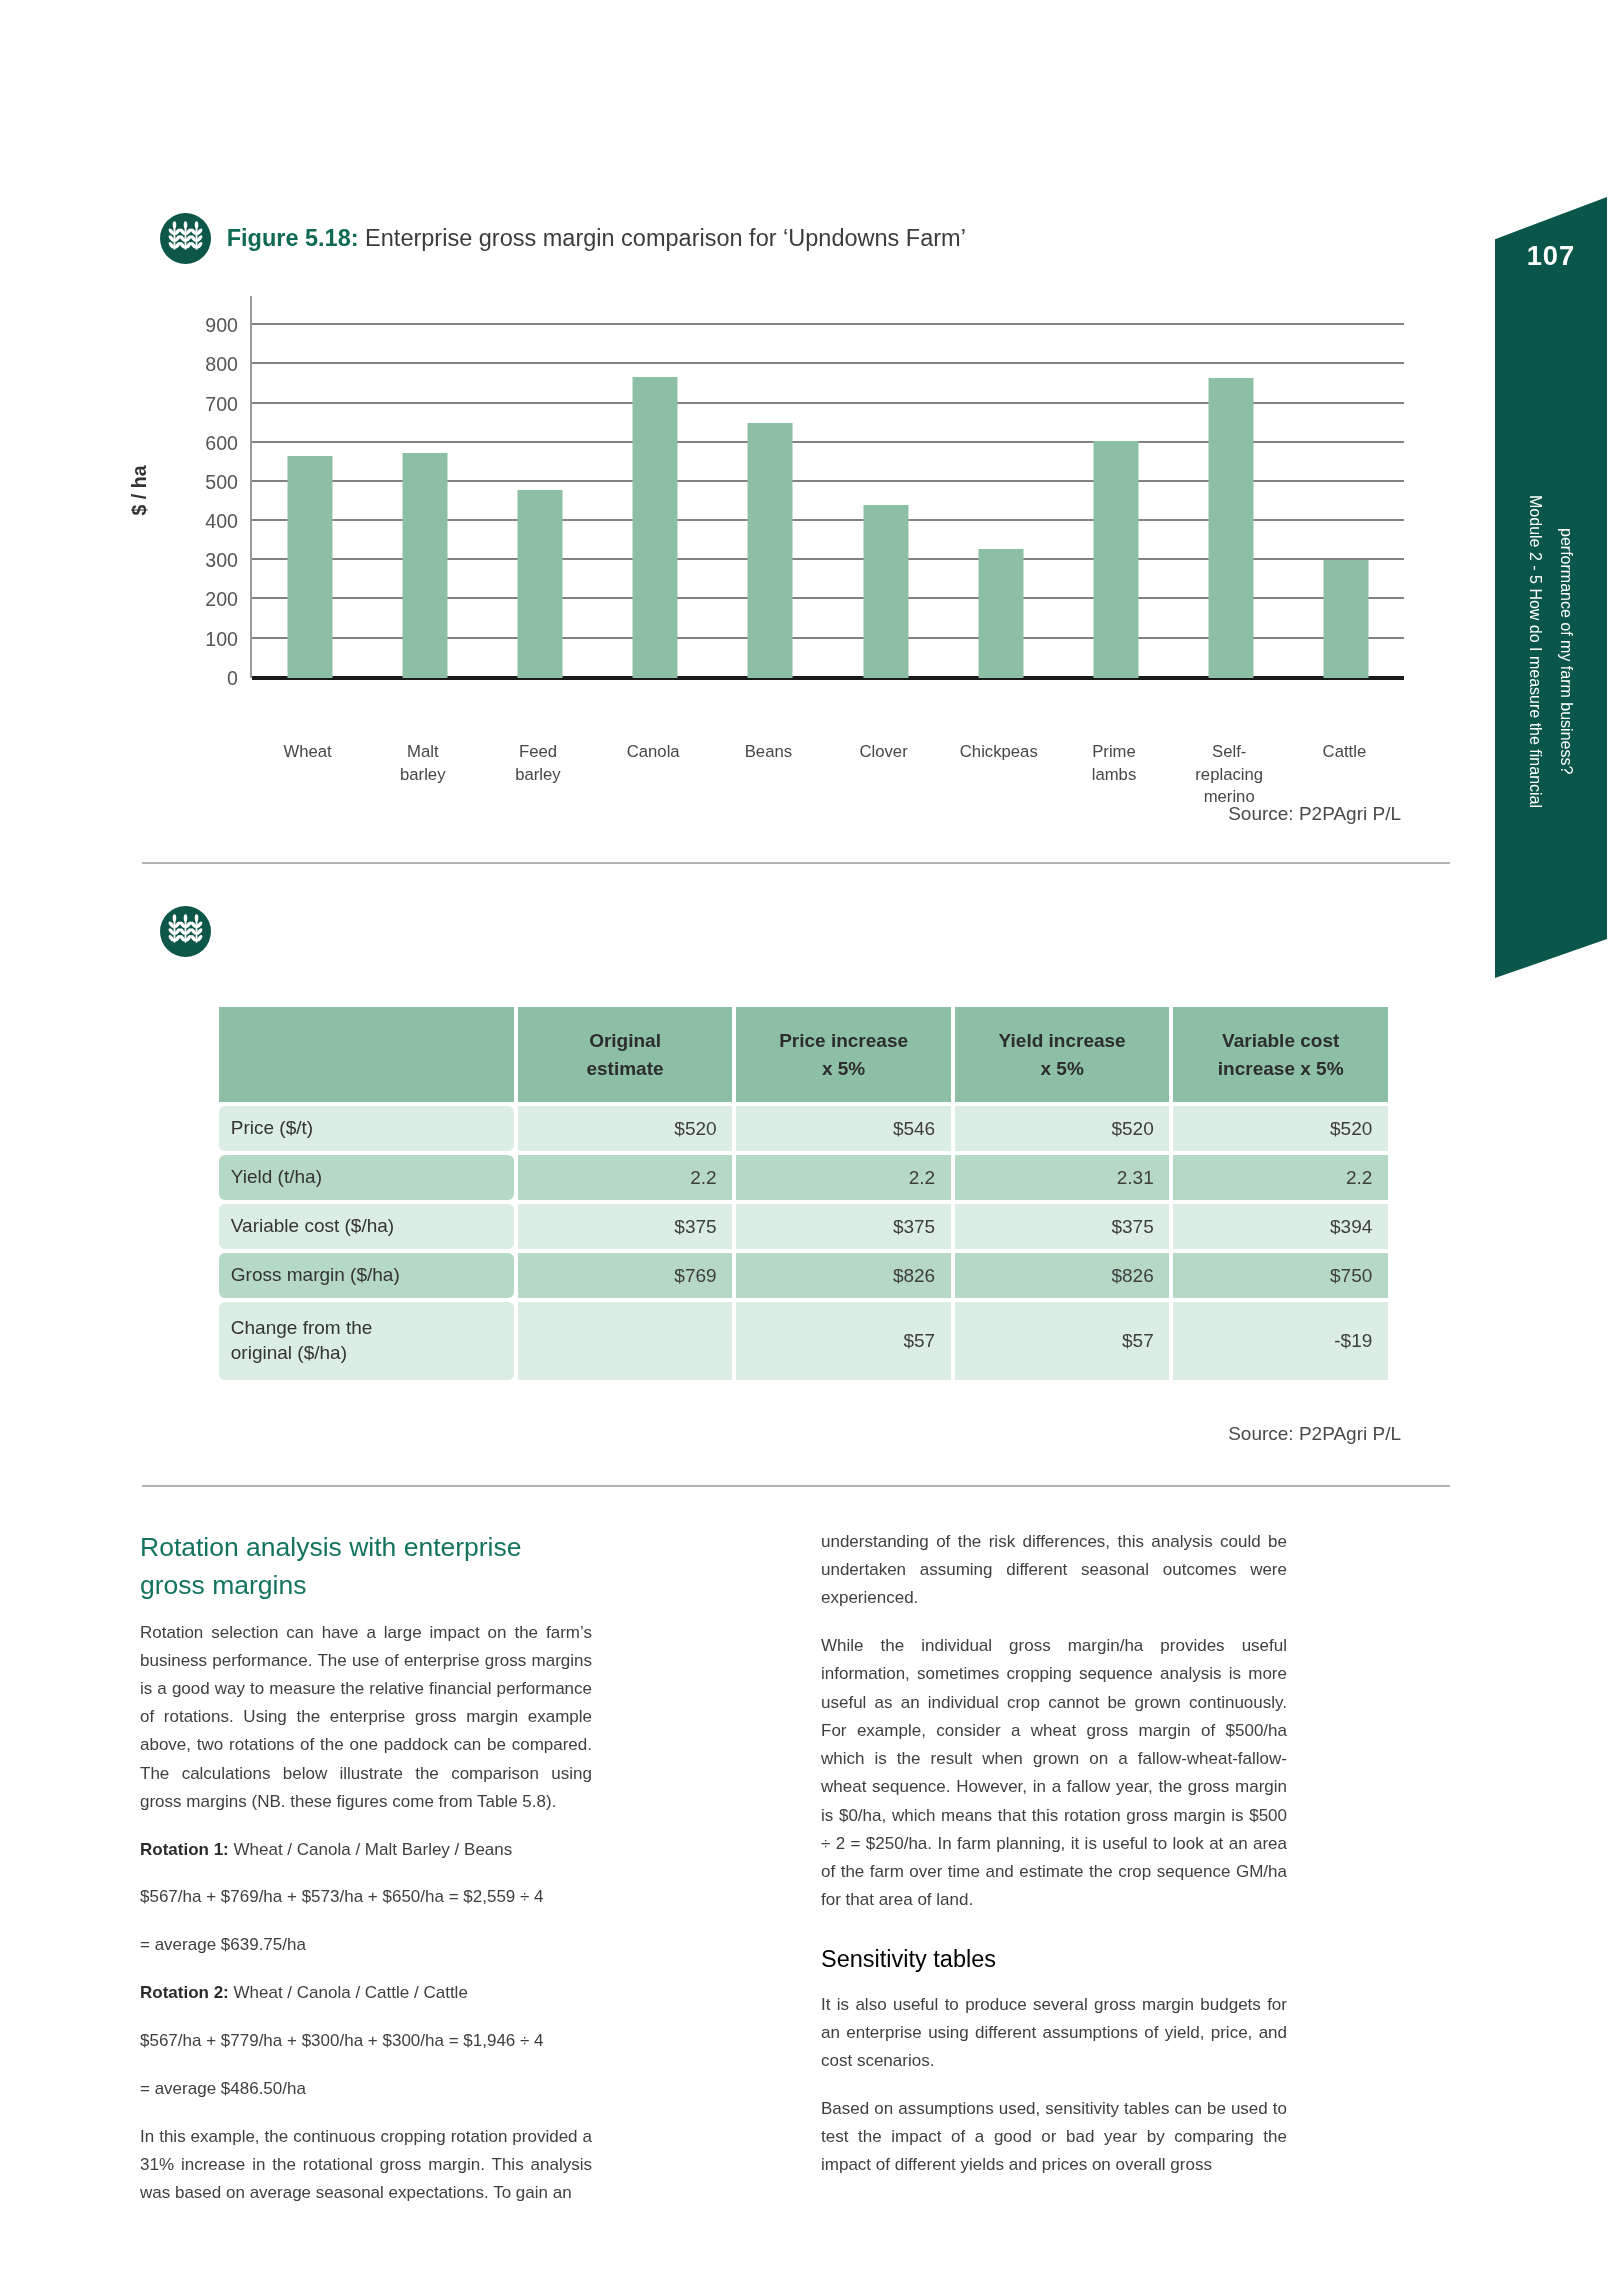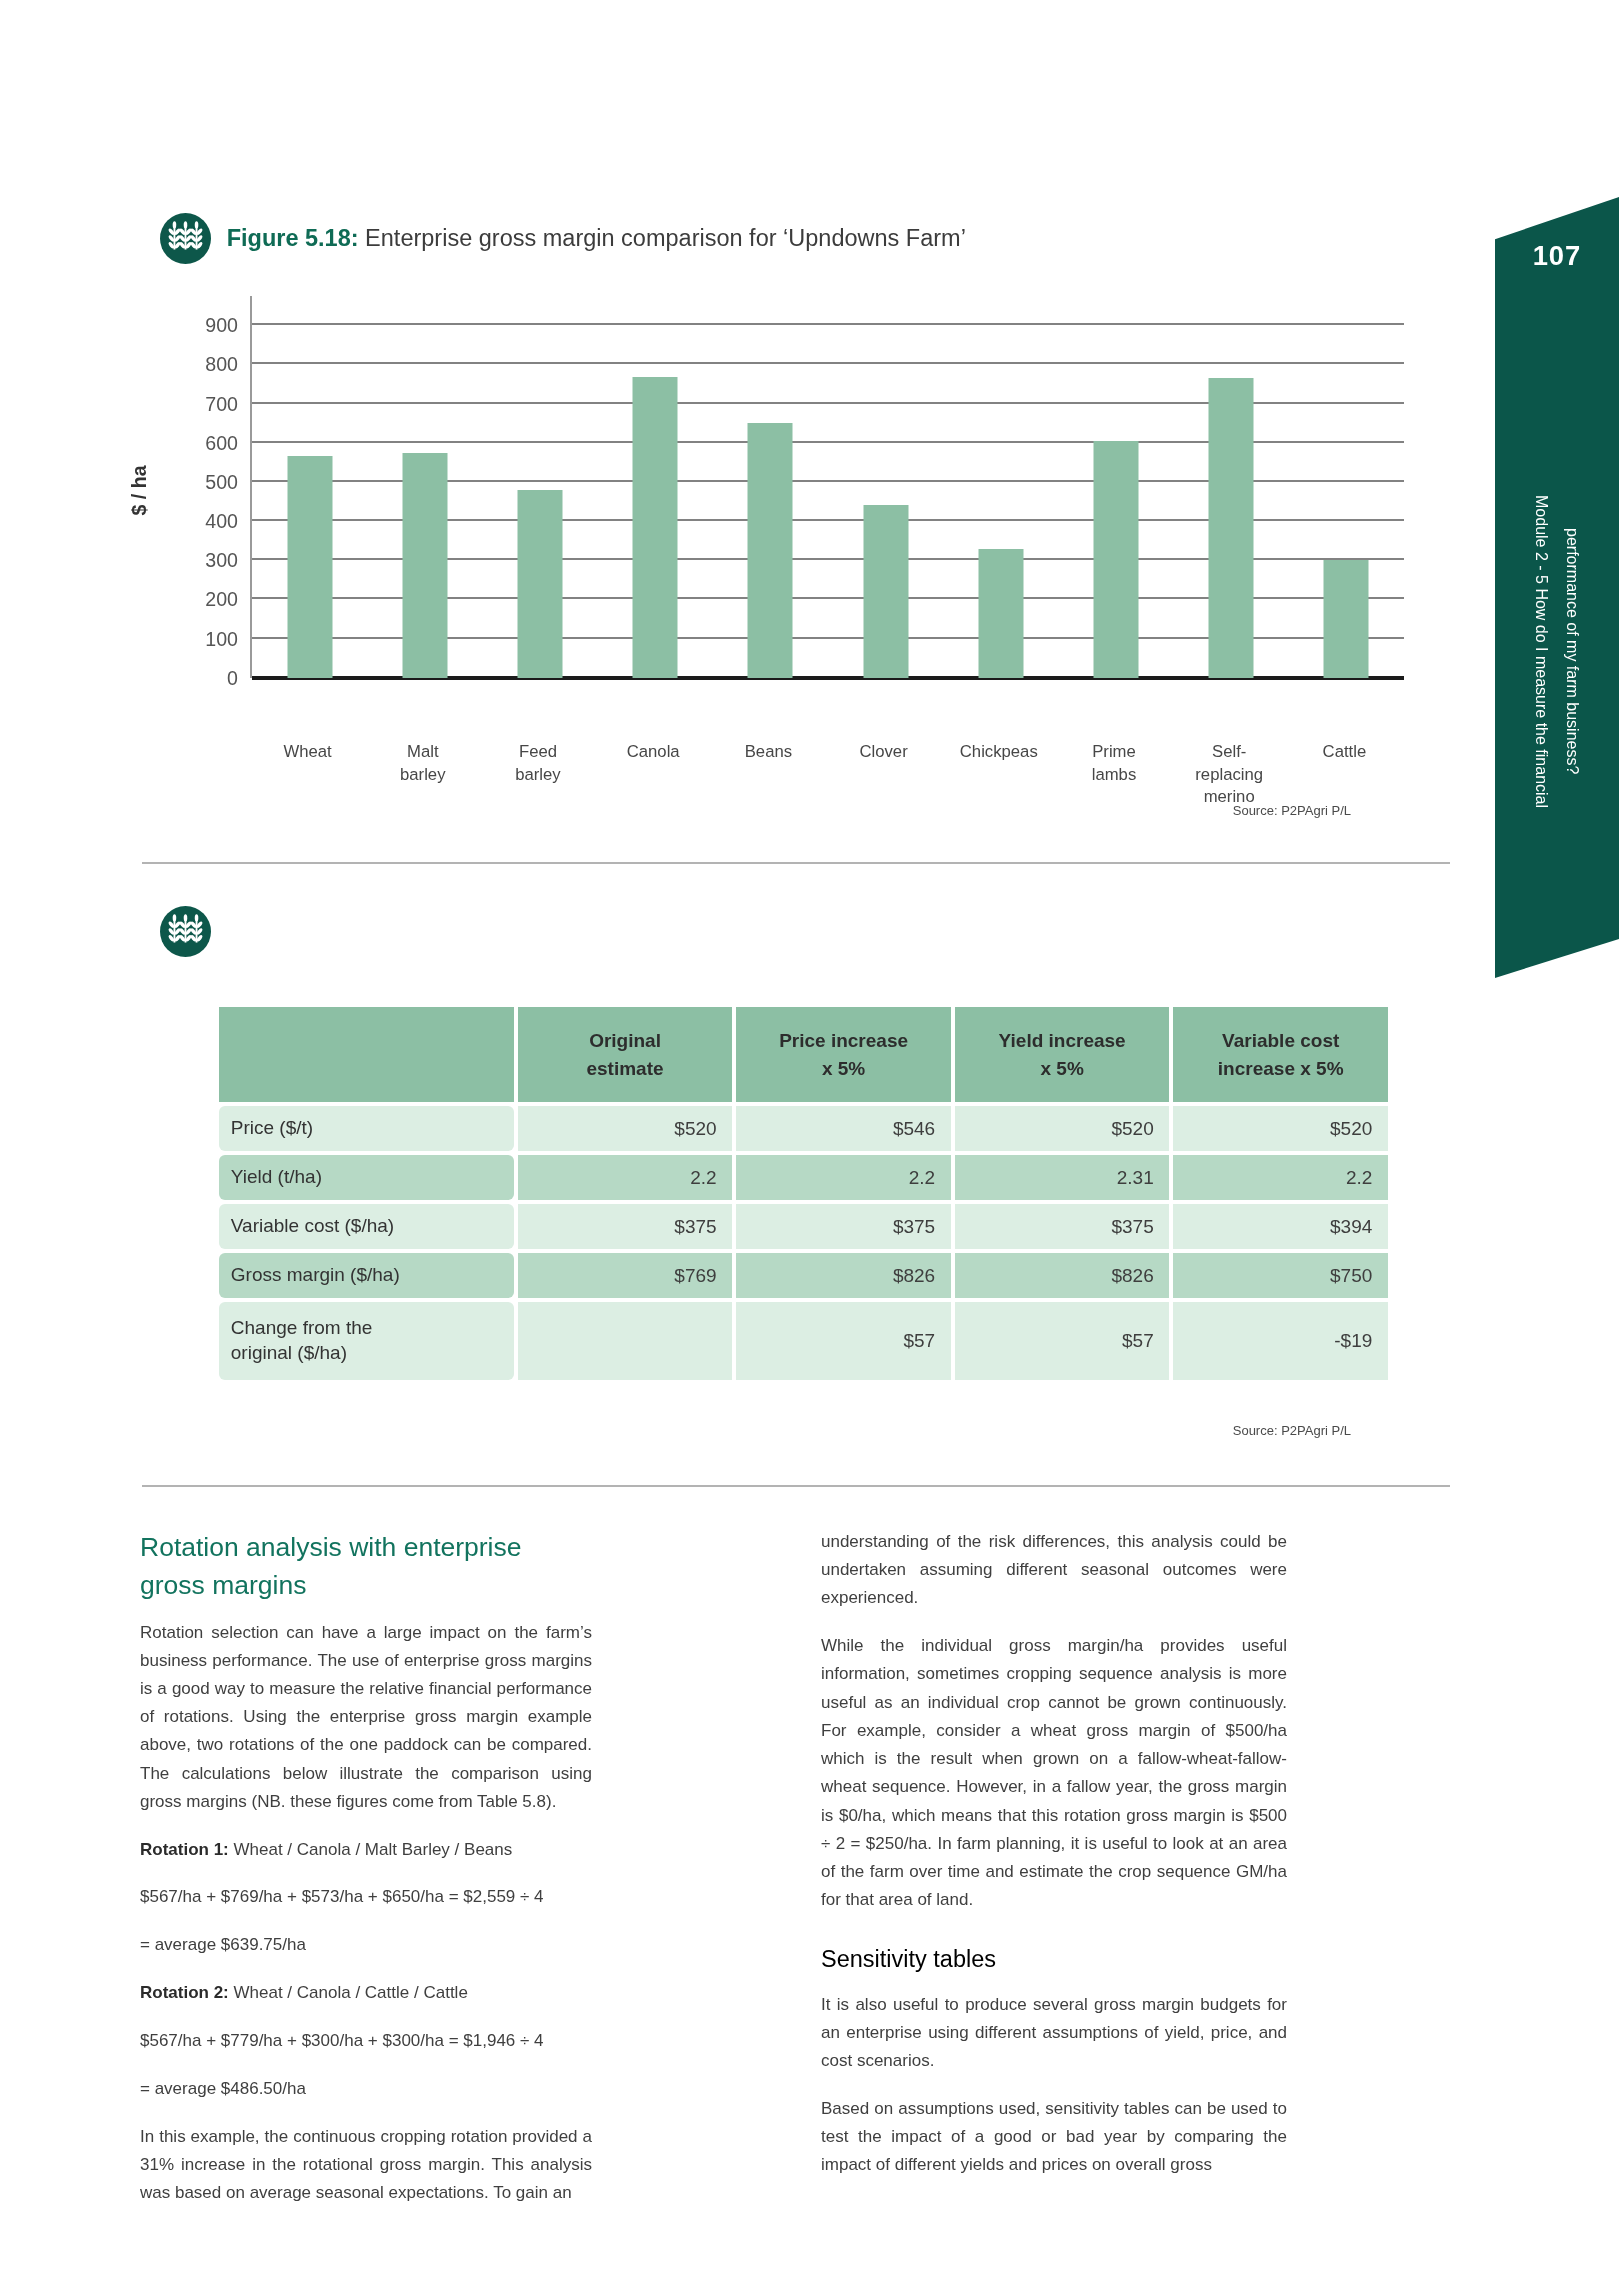--- a/index.html
+++ b/index.html
@@ -20,21 +20,21 @@
         border-left:2px solid #9a9a9a;}
   .gridline{position:absolute;left:0;right:0;height:2px;background:#828282;}
   .xaxis{position:absolute;left:0;right:0;bottom:-2px;height:3.9px;background:#1b1b1b;}
   .ytick{position:absolute;left:-61px;width:47px;text-align:right;font-size:19.6px;color:#555;
          transform:translateY(50%);}
   .bar{position:absolute;bottom:0;width:45px;transform:translateX(-50%);}
   .cats{position:absolute;left:157px;top:453px;width:1152px;height:98px;}
   .cat{position:absolute;top:0;text-align:center;font-size:16.7px;line-height:1.35;color:#474747;
        white-space:pre-line;}
 
-  .source{position:absolute;left:832px;width:519px;text-align:right;font-size:13px;color:#4a4a4a;}
+  .source{position:absolute;left:882px;width:519px;text-align:right;font-size:19px;color:#4a4a4a;}
   .rule{position:absolute;left:142px;width:1308px;border-top:2px solid #b3b3b3;}
 
   
   .sens-table{position:absolute;left:215px;top:982px;width:1177px;border-collapse:separate;
               border-spacing:4.9px;table-layout:fixed;font-size:19px;}
   .sens-table th,.sens-table td{font-weight:normal;vertical-align:middle;}
   .sens-table thead th{background:#8cbfa4;height:93px;text-align:center;color:#2d2d2d;
                        font-weight:bold;white-space:pre-line;line-height:1.45;}
   .sens-table thead th.corner{background:#8cbfa4;}
   .sens-table tbody th{text-align:left;padding-left:11.8px;color:#333;white-space:pre-line;line-height:1.3;border-radius:6px;}
@@ -47,21 +47,21 @@
   .col{position:absolute;top:1507px;font-size:17px;line-height:1.66;color:#3f3f3f;}
   .col-left{left:140px;width:452px;}
   .col-right{left:821px;width:466px;}
   .col h2{margin:0 0 13.7px 0;font-size:26.5px;line-height:1.45;font-weight:500;color:#12735e;}
   .col h3{margin:25.5px 0 11.8px 0;font-size:23.5px;font-weight:500;color:#000000;}
   .col p{margin:0 0 19.6px 0;text-align:justify;}
   .col p.formula{text-align:left;}
   .col strong{color:#2b2b2b;}
 
   
-  .ribbon{position:absolute;left:1495px;top:176px;width:124px;height:781px;background:#0b564a;
+  .ribbon{position:absolute;left:1495px;top:176px;width:112px;height:781px;background:#0b564a;
           clip-path:polygon(0 5.4%,100% 0,100% 95%,0 100%);}
   .page-number{position:absolute;top:43px;left:0;width:100%;text-align:center;color:#fff;
                font-size:27.4px;font-weight:bold;letter-spacing:1px;}
   .ribbon-text{position:absolute;top:208px;bottom:80px;left:0;right:0;display:flex;justify-content:center;}
   .ribbon-text-inner{writing-mode:vertical-lr;text-align:center;color:#fff;font-size:16px;
                      line-height:1.95;font-weight:500;}
   .ribbon-text-inner span{display:block;}
 
   
   .grdc{position:absolute;left:1341px;top:2198px;display:flex;align-items:center;}

